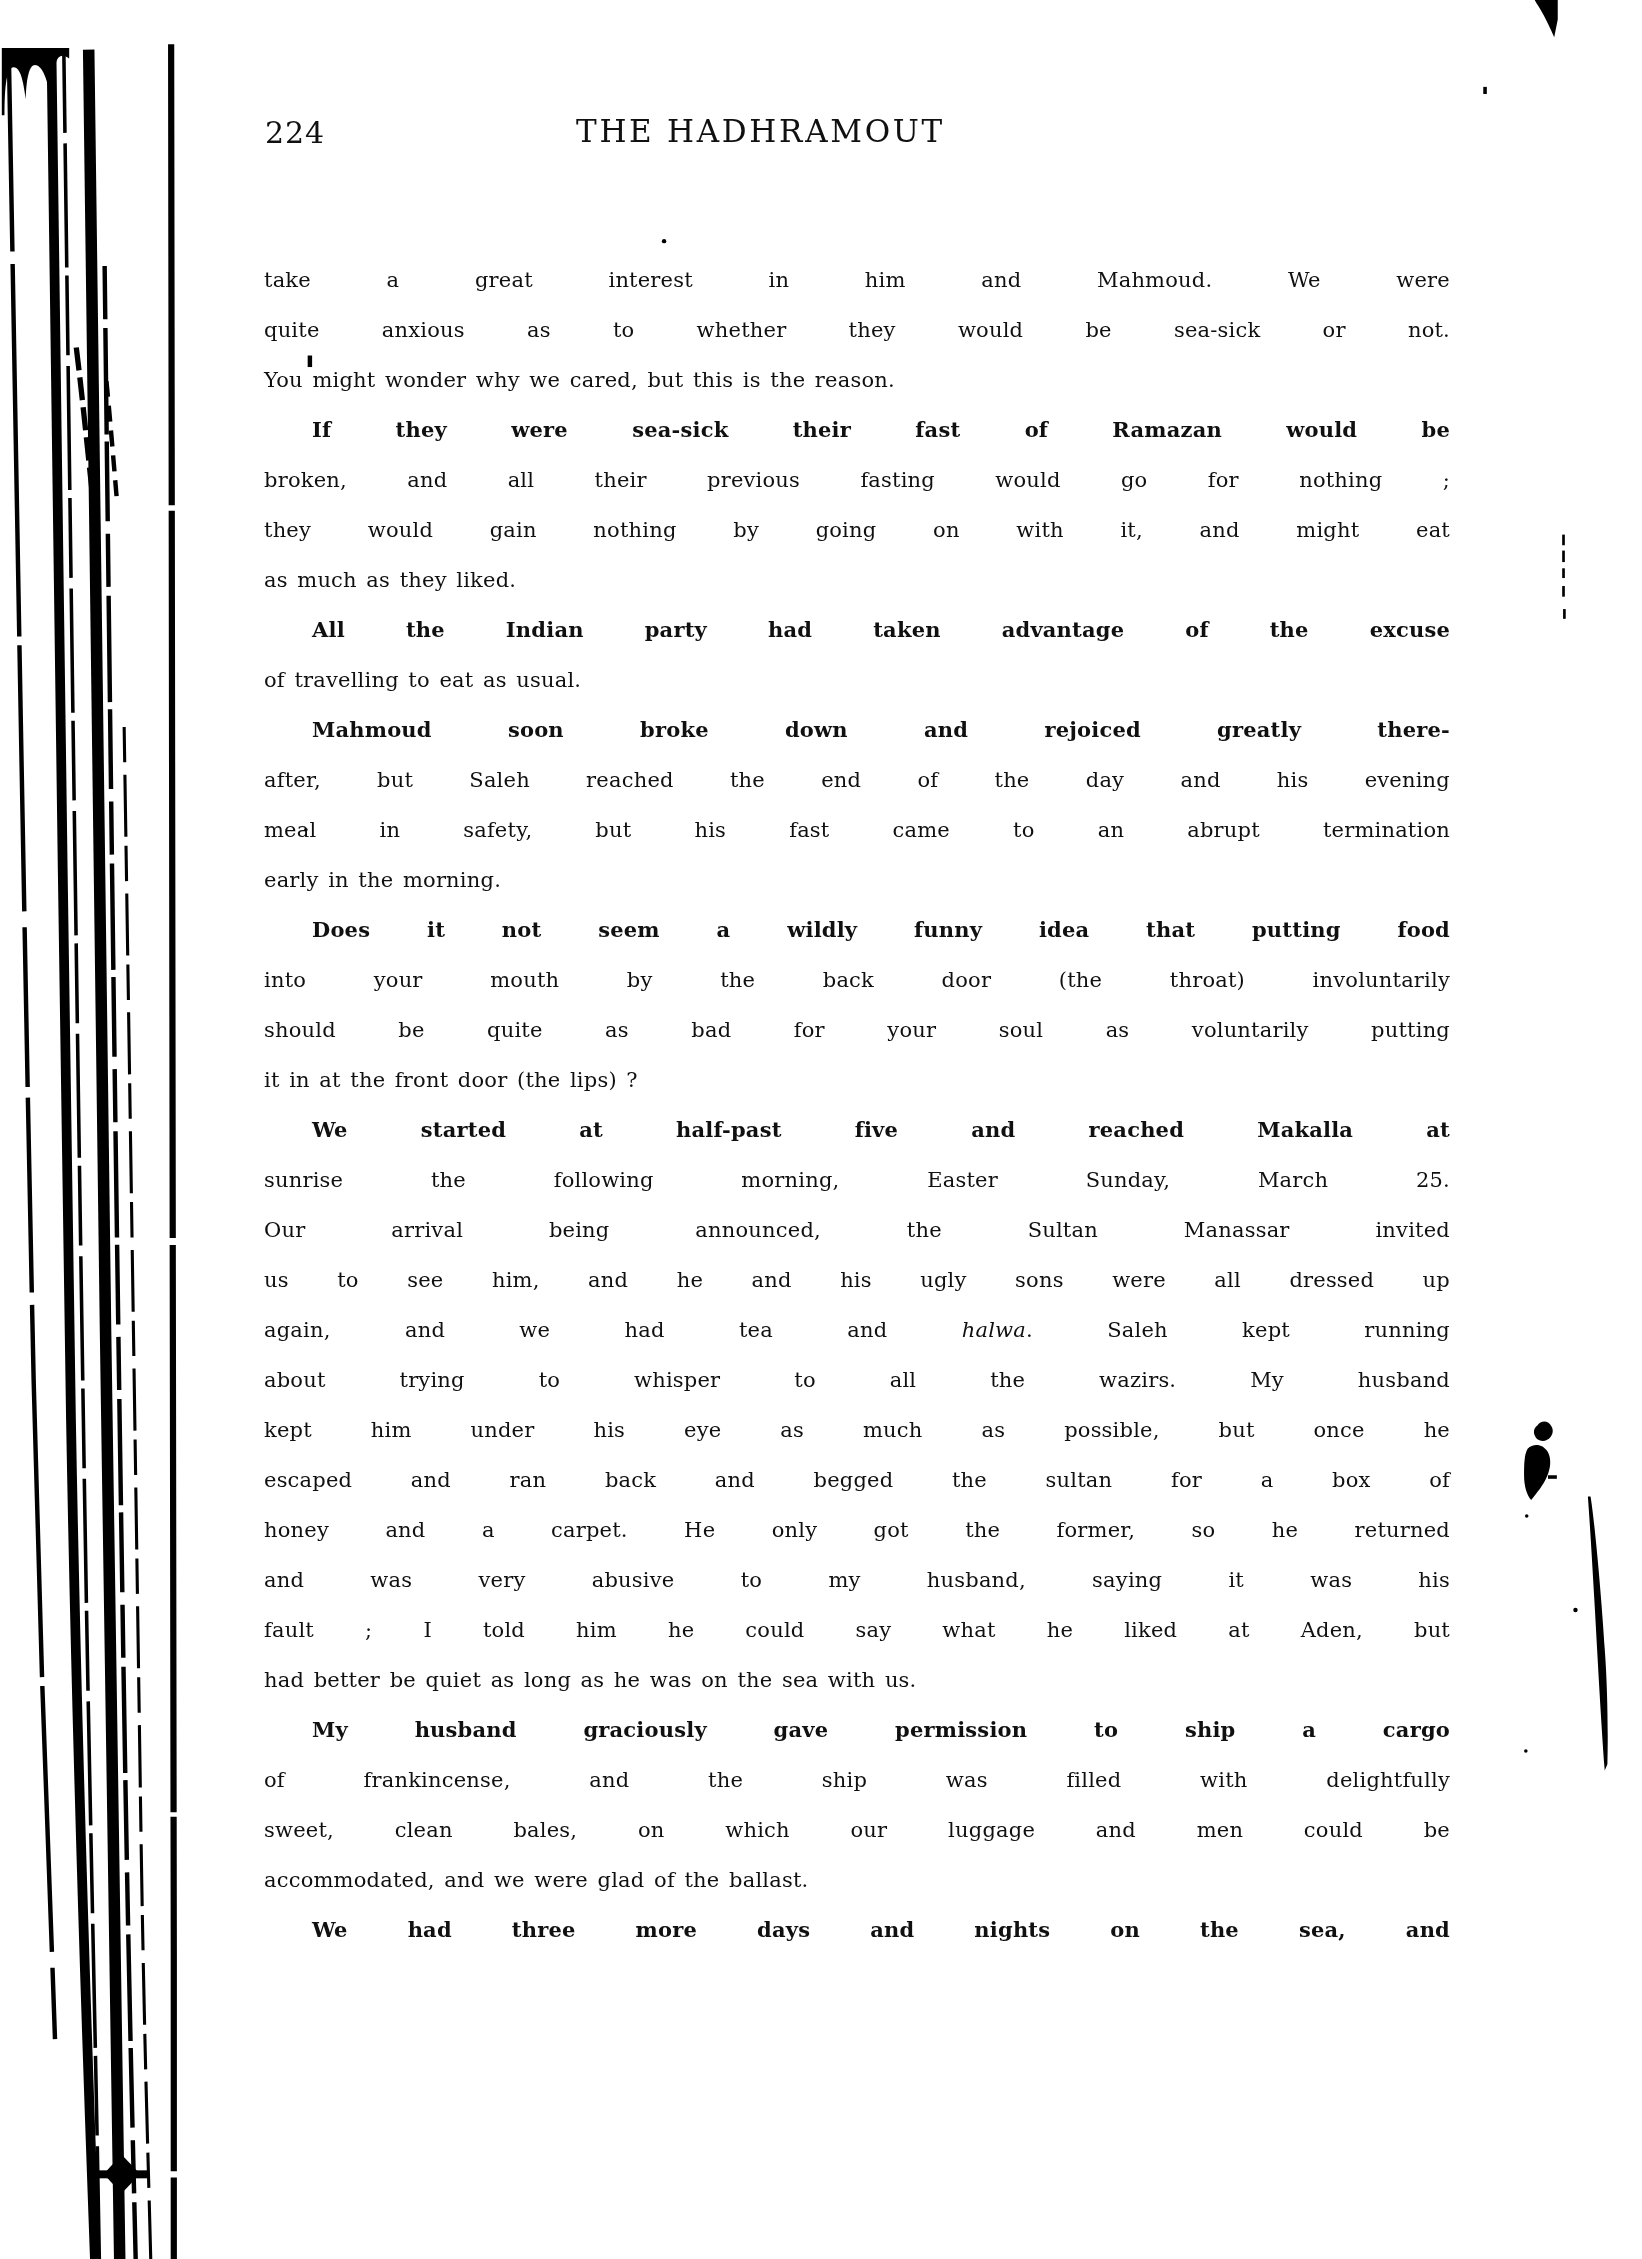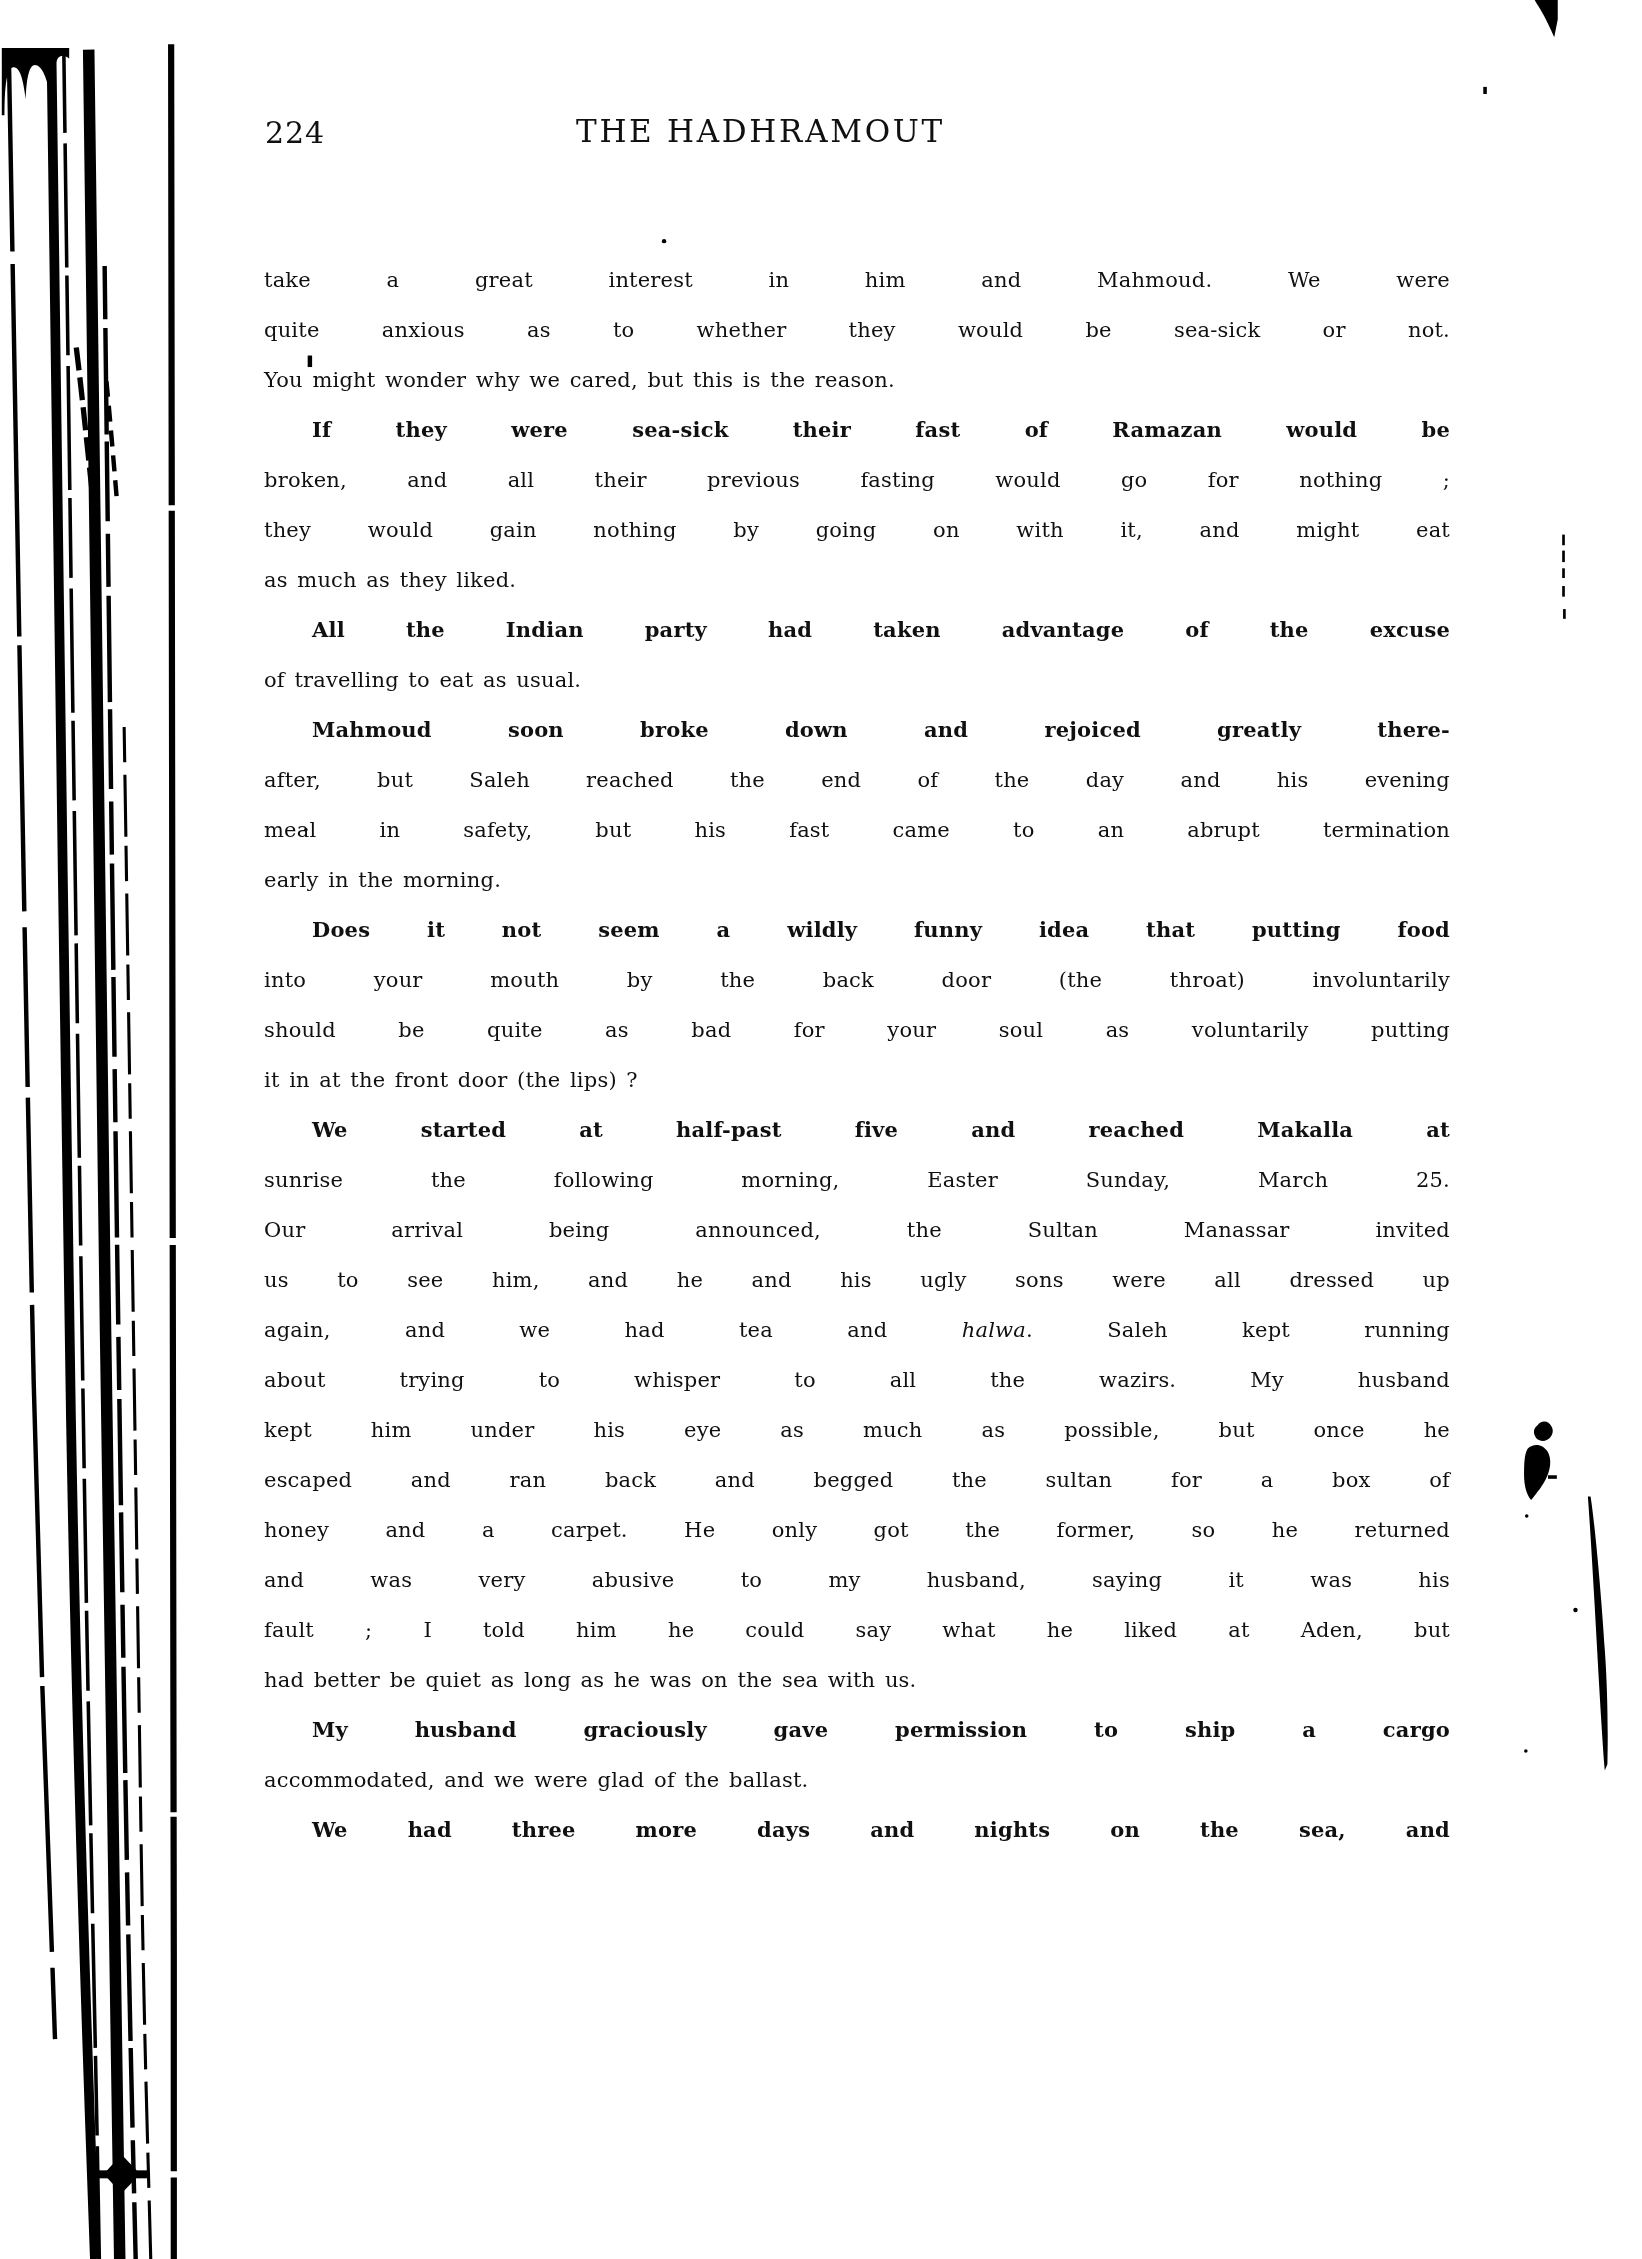--- a/index.html
+++ b/index.html
@@ -112,18 +112,20 @@
       <span>again, and we had tea and </span><i>halwa</i><span>.  Saleh kept running</span>
     </div>
     <div class="ln">about trying to whisper to all the wazirs.  My husband</div>
     <div class="ln">kept him under his eye as much as possible, but once he</div>
     <div class="ln">escaped and ran back and begged the sultan for a box of</div>
     <div class="ln">honey and a carpet.  He only got the former, so he returned</div>
     <div class="ln">and was very abusive to my husband, saying it was his</div>
     <div class="ln">fault ; I told him he could say what he liked at Aden, but</div>
     <div class="ln last">had better be quiet as long as he was on the sea with us.</div>
     <div class="ln ind">My husband graciously gave permission to ship a cargo</div>
+    <div class="ln">of frankincense, and the ship was filled with delightfully</div>
+    <div class="ln">sweet, clean bales, on which our luggage and men could be</div>
     <div class="ln last">accommodated, and we were glad of the ballast.</div>
     <div class="ln ind">We had three more days and nights on the sea, and</div>
   </div>
 
 </div>
 
 
 </body></html>

